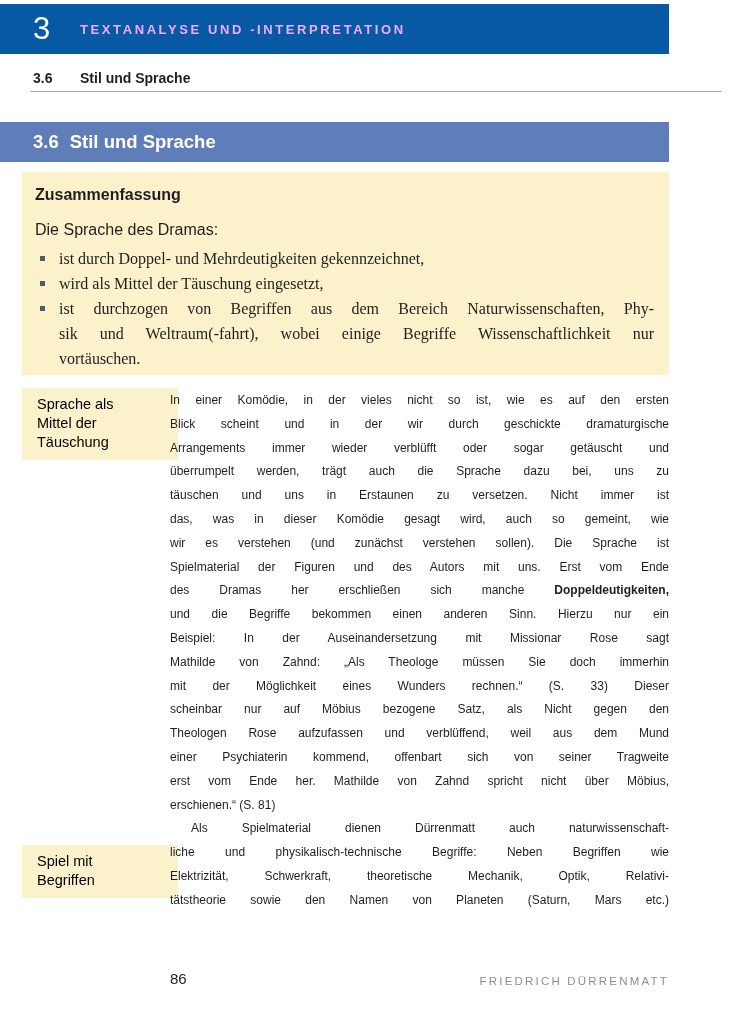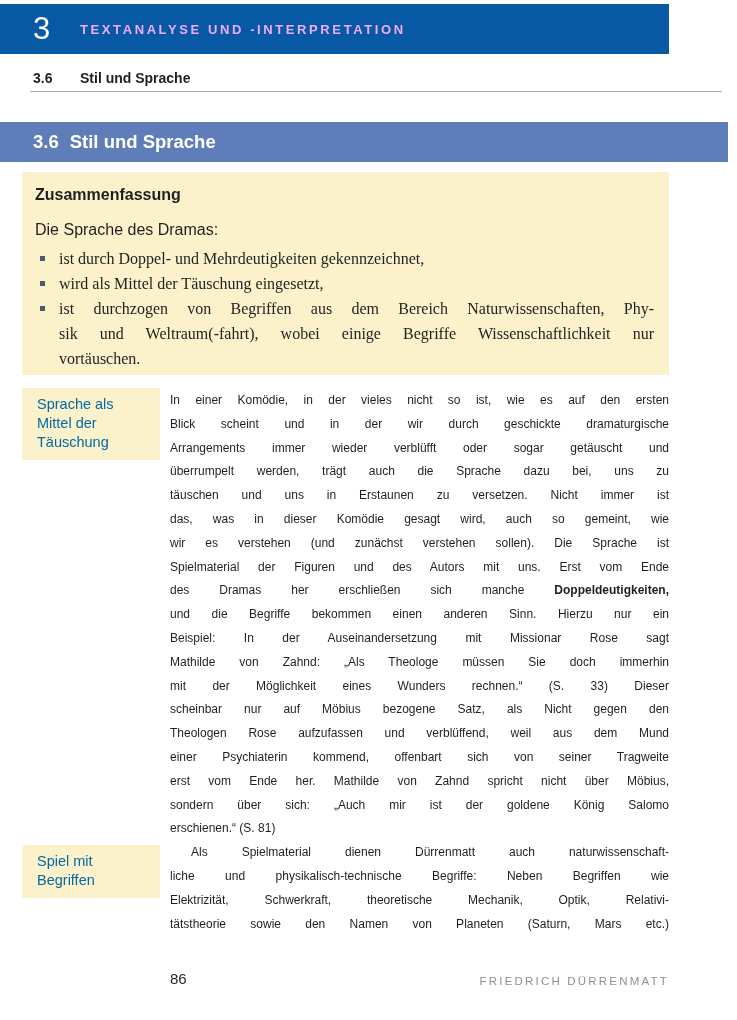--- a/index.html
+++ b/index.html
@@ -18,41 +18,41 @@
             font-size:13px; font-weight:700; letter-spacing:2.6px; color:#f0abfc;
             white-space:nowrap; }
 
   
   .sh-num   { position:absolute; left:33px; top:70px; font-size:14px; font-weight:700; }
   .sh-title { position:absolute; left:80px; top:70px; font-size:14px; font-weight:700; }
   .rule     { position:absolute; left:30px; top:91px; width:692px; height:1px;
               background:#a9a9a9; }
 
   
-  .banner { position:absolute; left:0; top:122px; width:728px; height:40px;
+  .banner { position:absolute; left:0; top:122px; width:669px; height:40px;
             background:var(--banner-blue,#5f7db9); color:#fff; font-weight:700;
             font-size:18.5px; line-height:40px; }
   .bn-num   { margin-left:33px; }
   .bn-title { margin-left:11px; }
 
   
   .summary { position:absolute; left:22px; top:172px; width:647px; box-sizing:border-box;
              background:var(--cream,#fbf2cc); padding:13px 11px 0 13px; font-size:16px; }
   .summary h3 { margin:0 0 12px 0; font-size:16px; line-height:20px; font-weight:700; }
   .summary .intro { margin:0; line-height:25px; }
   .bullets { margin:4px;font-family:Liberation Serif, serif; }
   .bullet-item { position:relative; padding-left:20px; }
   .bullet-sq { position:absolute; left:1px; top:10px; width:5px; height:5px;
                background:var(--bullet,#4e5c69); }
   .bullet-item .tl { line-height:25px; height:25px; }
 
   
-  .note { position:absolute; left:22px; width:138px; box-sizing:border-box;
+  .note { position:absolute; left:22px; width:156px; box-sizing:border-box;
           background:var(--cream,#fbf2cc); padding:7px 4px 8px 15px;
-          font-size:14.5px; color:#0369a1; }
+          font-size:14.5px; color:#000000; }
   .note .tl { line-height:19px; height:19px; }
   .note1 { top:388px; }
   .note2 { top:845px; }
 
   
   .bodytext { position:absolute; left:170px; top:389px; width:499px; font-size:12px; }
   .bodytext .tl { line-height:23.8px; height:23.8px; }
 
   
   .tl { overflow:hidden; }
@@ -133,21 +133,20 @@
         <div class="tl j"><span>Spielmaterial der Figuren und des Autors mit uns. Erst vom Ende</span></div>
         <div class="tl j"><span>des Dramas her erschließen sich manche </span><span class="b">Doppeldeutigkeiten,</span></div>
         <div class="tl j"><span>und die Begriffe bekommen einen anderen Sinn. Hierzu nur ein</span></div>
         <div class="tl j"><span>Beispiel: In der Auseinandersetzung mit Missionar Rose sagt</span></div>
         <div class="tl j"><span>Mathilde von Zahnd: „Als Theologe müssen Sie doch immerhin</span></div>
         <div class="tl j"><span>mit der Möglichkeit eines Wunders rechnen.“ (S. 33) Dieser</span></div>
         <div class="tl j"><span>scheinbar nur auf Möbius bezogene Satz, als Nicht gegen den</span></div>
         <div class="tl j"><span>Theologen Rose aufzufassen und verblüffend, weil aus dem Mund</span></div>
         <div class="tl j"><span>einer Psychiaterin kommend, offenbart sich von seiner Tragweite</span></div>
         <div class="tl j"><span>erst vom Ende her. Mathilde von Zahnd spricht nicht über Möbius,</span></div>
-        <div class="tl j"><span>sondern über sich: „Auch mir ist der goldene König Salomo</span></div>
         <div class="tl l"><span>erschienen.“ (S. 81)</span></div>
       </div>
     <div>
         <div class="tl j ind"><span>Als Spielmaterial dienen Dürrenmatt auch naturwissenschaft-</span></div>
         <div class="tl j"><span>liche und physikalisch-technische Begriffe: Neben Begriffen wie</span></div>
         <div class="tl j"><span>Elektrizität, Schwerkraft, theoretische Mechanik, Optik, Relativi-</span></div>
         <div class="tl j"><span>tätstheorie sowie den Namen von Planeten (Saturn, Mars etc.)</span></div>
       </div>
   </div>
 

